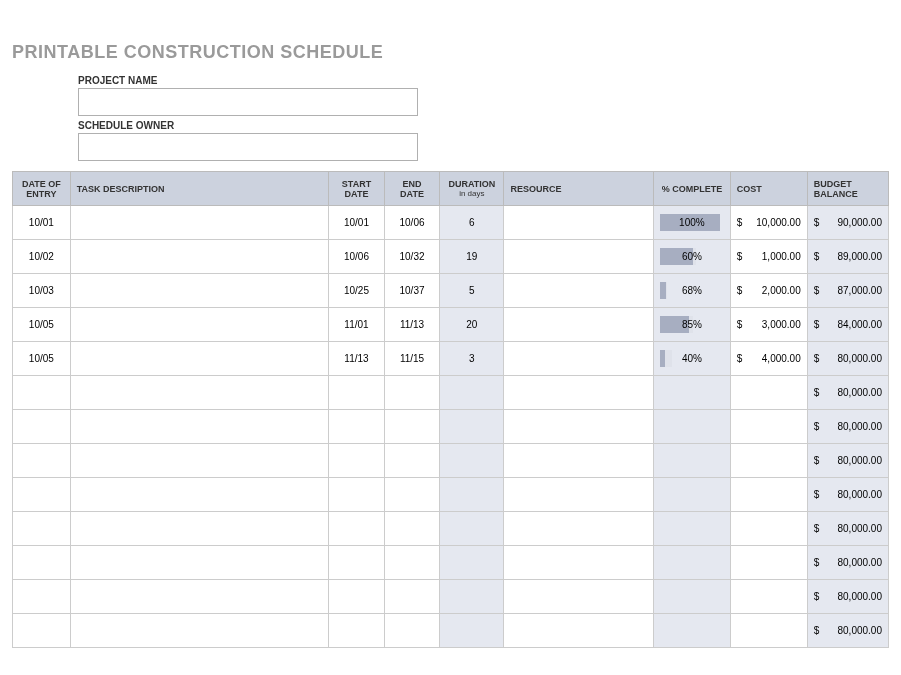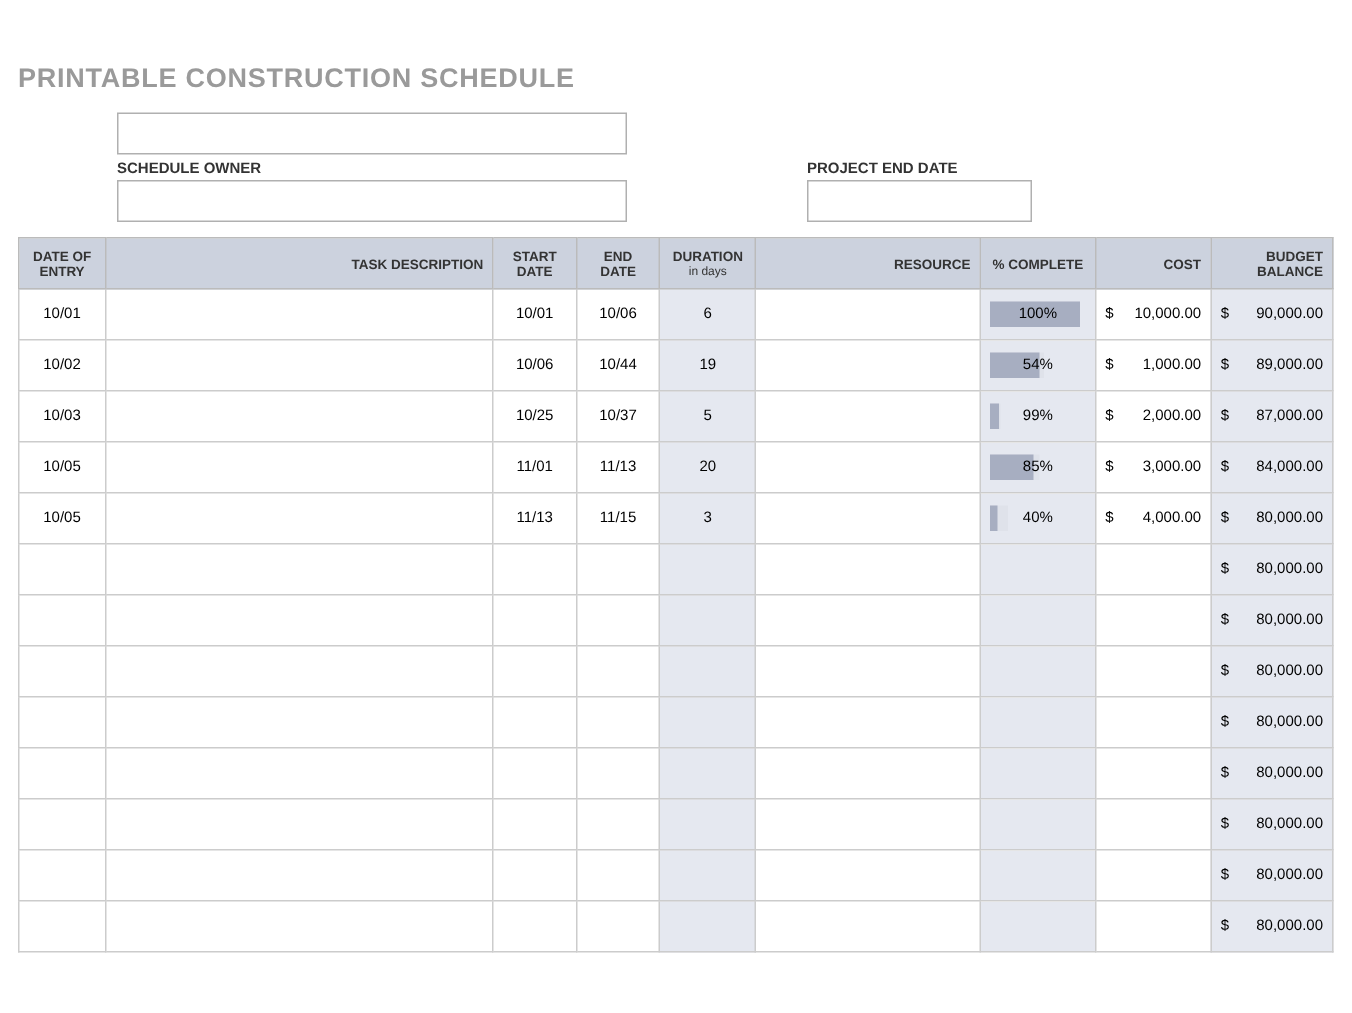--- a/index.html
+++ b/index.html
@@ -5,21 +5,21 @@
 * { box-sizing: border-box; margin: 0; padding: 0; }
 body { font-family: Arial, sans-serif; background: #fff; padding: 10px 12px; width: 901px; }
 .title { font-size: 18px; font-weight: bold; color: #9a9a9a; letter-spacing: 0.5px; margin-bottom: 12px; margin-top: 32px; }
 .meta-row { display: flex; margin-bottom: 4px; }
 .meta-col-left { margin-left: 66px; width: 340px; }
 .meta-col-right { margin-left: 120px; width: 160px; }
 .meta-label { font-size: 10px; font-weight: 600; color: #333; margin-bottom: 2px; }
 .meta-input { border: 1px solid #b0b0b0; height: 28px; width: 100%; background: #fff; padding: 2px 4px; font-size: 11px; }
 .meta-input-narrow { width: 150px; }
 .table { width: 100%; border-collapse: collapse; margin-top: 10px; table-layout: fixed; }
-.table th { background: #ccd2de; font-size: 9px; font-weight: bold; text-align: right; padding: 6px 6px; border: 1px solid #bbb; color: #333; height: 34px; vertical-align: middle; }
+.table th { background: #ccd2de; font-size: 9px; font-weight: bold; text-align: left; padding: 6px 6px; border: 1px solid #bbb; color: #333; height: 34px; vertical-align: middle; }
 .table th.center { text-align: center; }
 .table td { border: 1px solid #ccc; font-size: 10px; padding: 0 6px; height: 34px; vertical-align: middle; }
 .col-date { width: 54px; text-align: center; }
 .col-task { width: 242px; }
 .col-start { width: 52px; text-align: center; }
 .col-end { width: 52px; text-align: center; }
 .col-dur { width: 60px; text-align: center; background: #e5e8f0; }
 .col-res { width: 140px; }
 .col-pct { width: 72px; background: #e5e8f0; text-align: right; padding: 0 !important; position: relative; margin-left: 20px; }
 .col-cost { width: 72px; text-align: right; }
@@ -33,32 +33,29 @@
 .money-sym { }
 .money-val { }
 </style>
 </head>
 <body>
 
 <div class="title">PRINTABLE CONSTRUCTION SCHEDULE</div>
 
 <div class="meta-row">
   <div class="meta-col-left">
+    <div class="meta-label">PROJECT NAME</div>
     <input class="meta-input" value="" style="">
   </div>
 </div>
 
 <div class="meta-row">
   <div class="meta-col-left">
     <div class="meta-label">SCHEDULE OWNER</div>
     <input class="meta-input" value="" style="">
-  </div>
-  <div class="meta-col-right">
-    <div class="meta-label">PROJECT END DATE</div>
-    <input class="meta-input meta-input-narrow" value="" style="">
   </div>
 </div>
 
 <table class="table">
   <thead>
     <tr>
       <th class="center" style="width:54px">DATE OF ENTRY</th>
       <th style="width:242px">TASK DESCRIPTION</th>
       <th class="center" style="width:52px">START DATE</th>
       <th class="center" style="width:52px">END DATE</th>
@@ -97,28 +94,28 @@
           <div class="money">
             <span class="money-sym">$</span>
             <span class="money-val">90,000.00</span>
           </div>
         </td>
       </tr>
       <tr>
         <td class="col-date">10/02</td>
         <td class="col-task"></td>
         <td class="col-start">10/06</td>
-        <td class="col-end">10/44</td>
+        <td class="col-end">10/32</td>
         <td class="col-dur">19</td>
         <td class="col-res"></td>
         <td class="col-pct">
           <div class="bar-wrap">
             <div class="bar-bg" style="width: 36px;"></div>
             <div class="bar-fill" style="width: 33px;"></div>
-            <span class="bar-text">54%</span>
+            <span class="bar-text">60%</span>
           </div>
         </td>
         <td class="col-cost">
           <div class="money">
             <span class="money-sym">$</span>
             <span class="money-val">1,000.00</span>
           </div>
         </td>
         <td class="col-budget">
           <div class="money">
@@ -131,21 +128,21 @@
         <td class="col-date">10/03</td>
         <td class="col-task"></td>
         <td class="col-start">10/25</td>
         <td class="col-end">10/37</td>
         <td class="col-dur">5</td>
         <td class="col-res"></td>
         <td class="col-pct">
           <div class="bar-wrap">
             <div class="bar-bg" style="width: 7.2px;"></div>
             <div class="bar-fill" style="width: 6px;"></div>
-            <span class="bar-text">99%</span>
+            <span class="bar-text">68%</span>
           </div>
         </td>
         <td class="col-cost">
           <div class="money">
             <span class="money-sym">$</span>
             <span class="money-val">2,000.00</span>
           </div>
         </td>
         <td class="col-budget">
           <div class="money">

